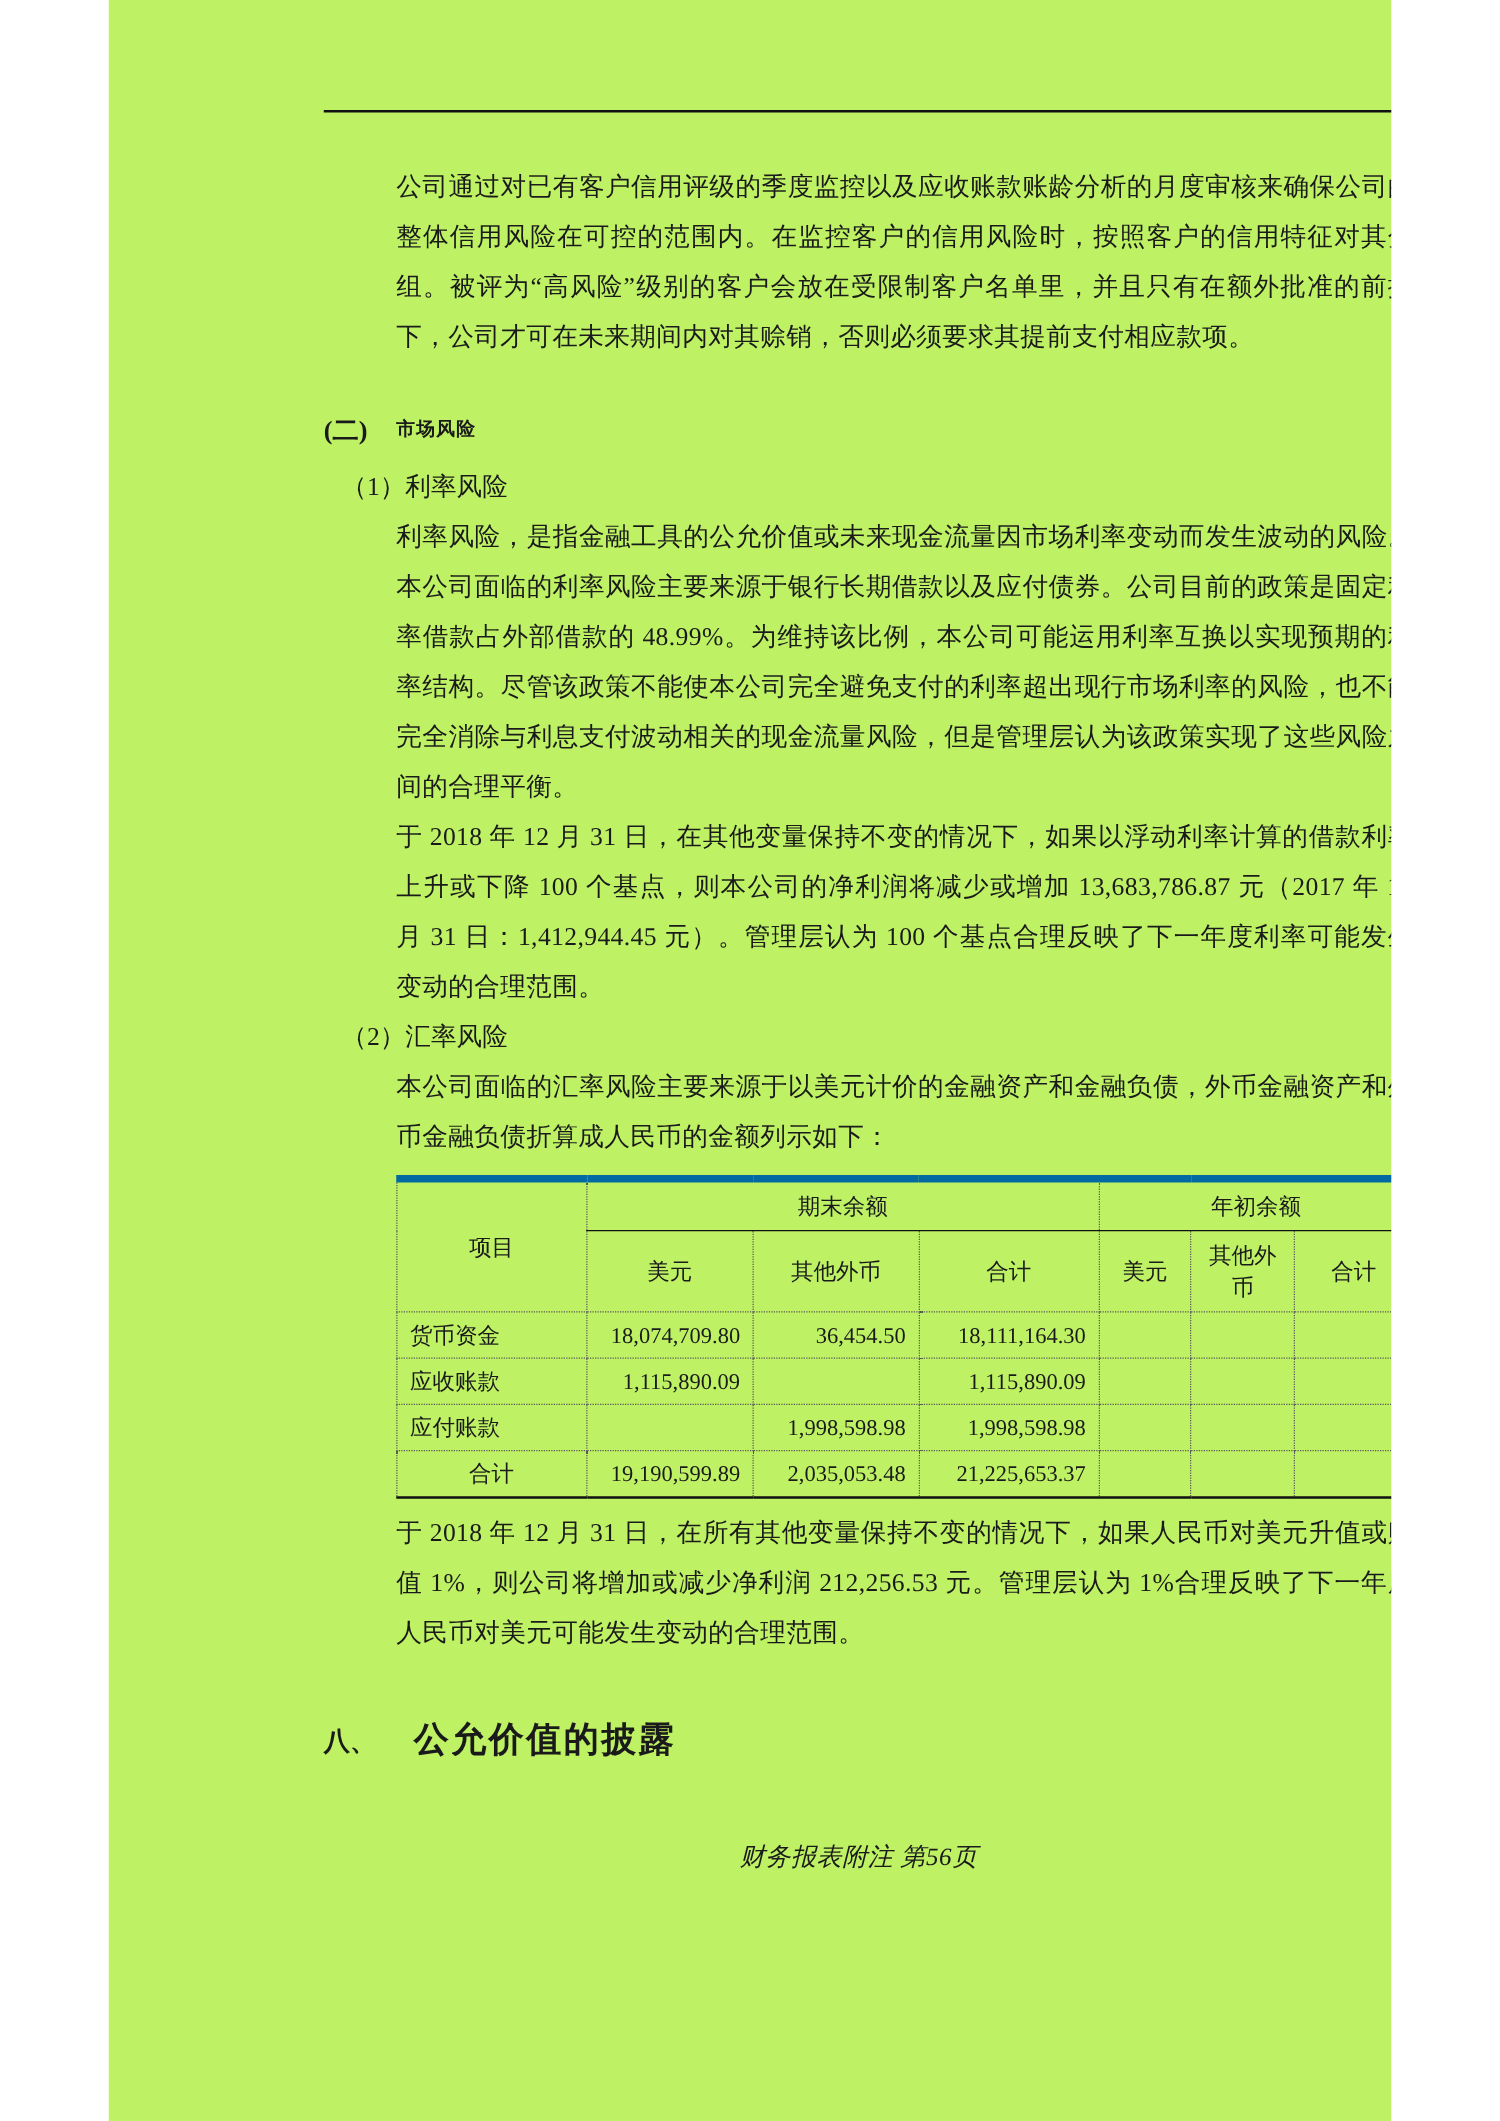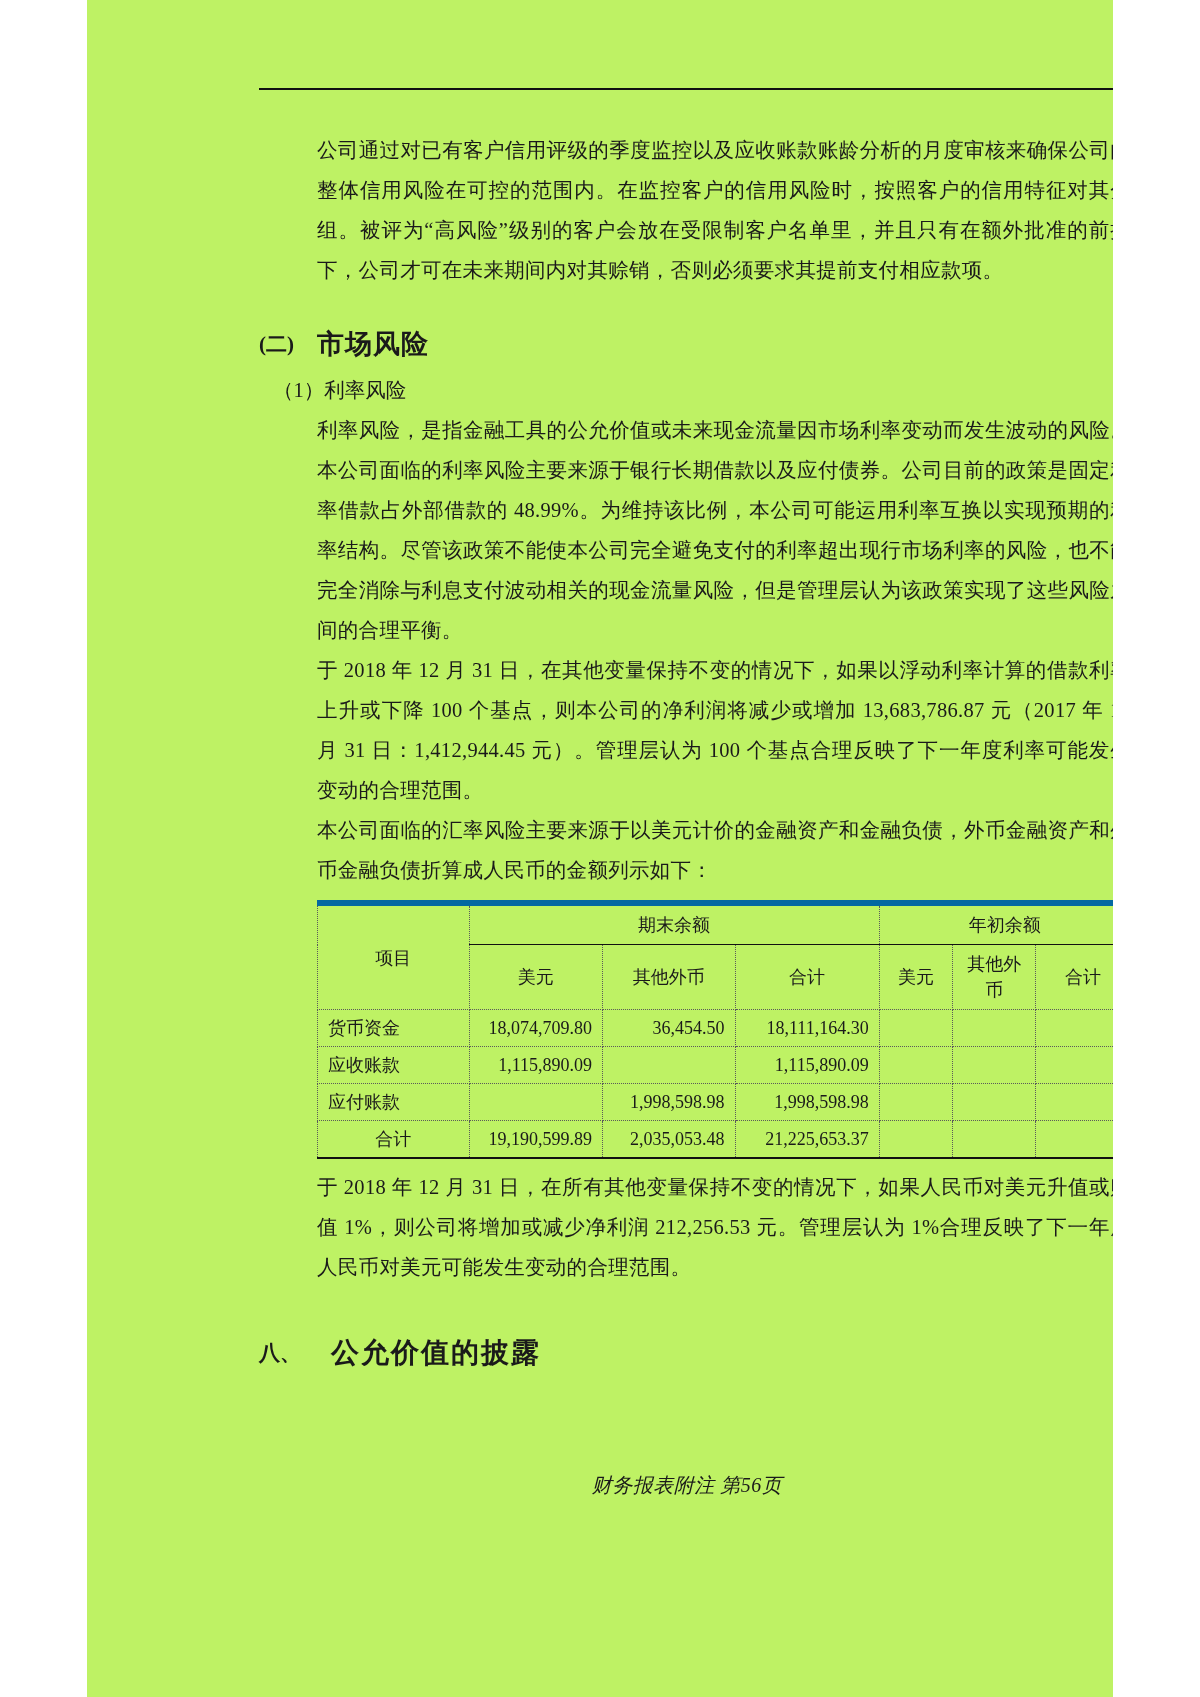--- a/index.html
+++ b/index.html
@@ -57,21 +57,21 @@
   }
   .section-num {
     font-weight: bold;
     font-size: 21px;
     width: 58px;
     flex: none;
     line-height: 40px;
   }
   .section-title {
     font-weight: bold;
-    font-size: 27px;
+    font-size: 15px;
     line-height: 40px;
     letter-spacing: 1px;
   }
   .sub-label {
     font-size: 20.5px;
     line-height: 40px;
     margin: 0;
     padding-left: 14px;
   }
   .body-ind {
@@ -156,20 +156,21 @@
       <span class="section-title">市场风险</span>
     </div>
 
 
     <p class="sub-label indent-block">（1）利率风险</p>
 
     <p class="para body-ind">利率风险，是指金融工具的公允价值或未来现金流量因市场利率变动而发生波动的风险。本公司面临的利率风险主要来源于银行长期借款以及应付债券。公司目前的政策是固定利率借款占外部借款的 48.99%。为维持该比例，本公司可能运用利率互换以实现预期的利率结构。尽管该政策不能使本公司完全避免支付的利率超出现行市场利率的风险，也不能完全消除与利息支付波动相关的现金流量风险，但是管理层认为该政策实现了这些风险之间的合理平衡。</p>
 
     <p class="para body-ind">于 2018 年 12 月 31 日，在其他变量保持不变的情况下，如果以浮动利率计算的借款利率上升或下降 100 个基点，则本公司的净利润将减少或增加 13,683,786.87 元（2017 年 12 月 31 日：1,412,944.45 元）。管理层认为 100 个基点合理反映了下一年度利率可能发生变动的合理范围。</p>
 
+    <p class="sub-label indent-block">（2）汇率风险</p>
 
     <p class="para body-ind">本公司面临的汇率风险主要来源于以美元计价的金融资产和金融负债，外币金融资产和外币金融负债折算成人民币的金额列示如下：</p>
 
     <div class="tbl-wrap">
       <table class="fx">
         <tbody>
             <tr>
           <td class="hdr itemcol outer-top" rowspan="2">项目</td>
           <td class="hdr outer-top solid-under" colspan="3">期末余额</td>
           <td class="hdr outer-top solid-under" colspan="3">年初余额</td>

